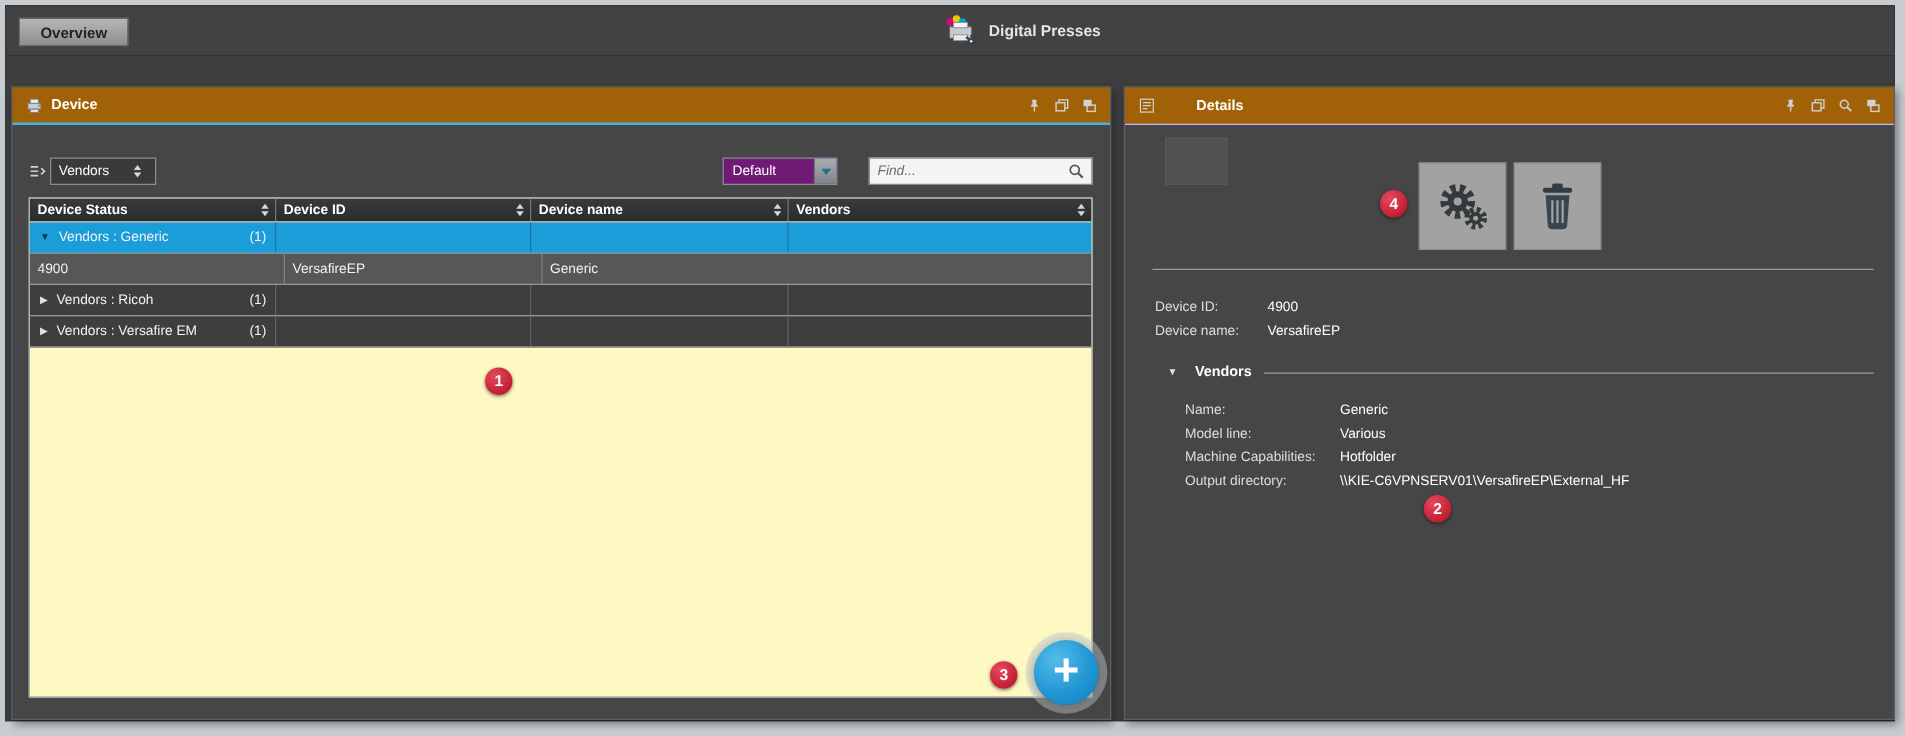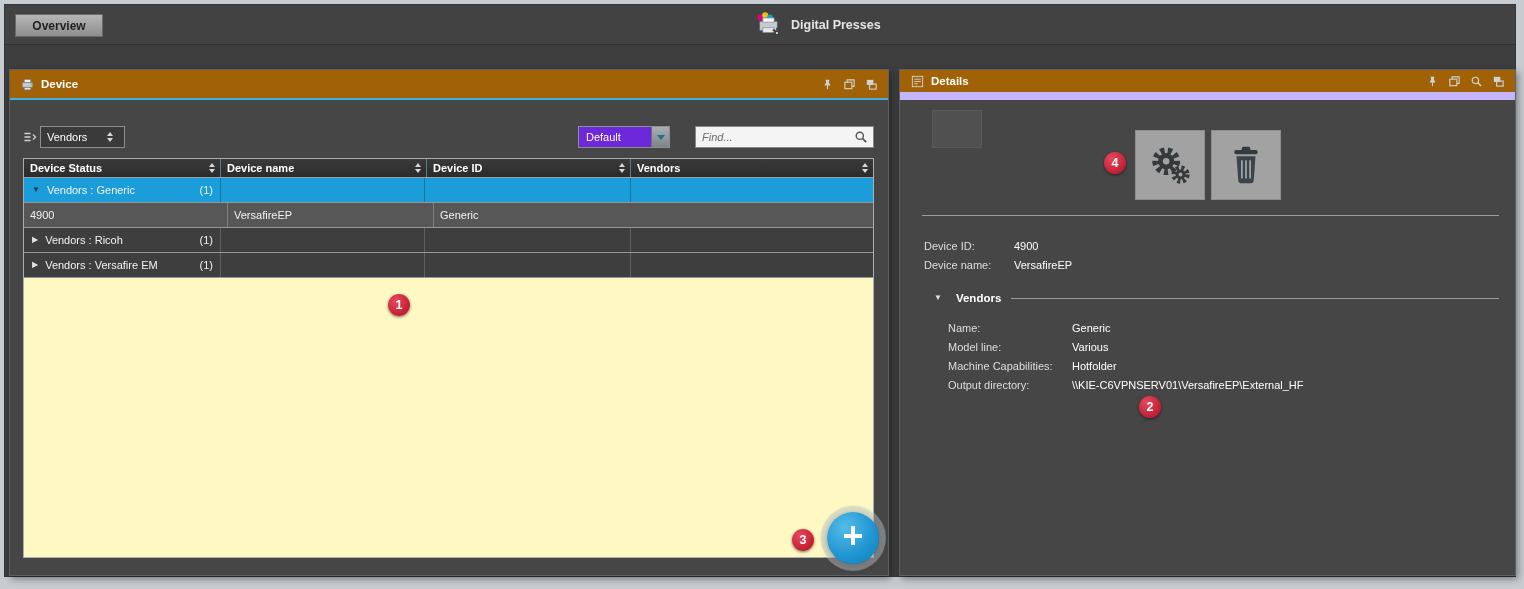--- a/index.html
+++ b/index.html
@@ -38,35 +38,35 @@
     background:#464646; border:1px solid #5d6165;
     box-shadow:2px 3px 7px rgba(0,0,0,0.4);
   }
   .panel-device { left:4px; width:880px; }
   .panel-details { left:894px; width:617px; }
   .phead {
     height:30px; background:#a16207;
     display:flex; align-items:center; padding:0 10px;
   }
   .phead-device { border-bottom:2px solid #41b1e1; }
-  .phead-details { border-bottom:8px solid #c4b5fd; }
+  .phead-details { border-bottom:1px solid #c4b5fd;gap:26px; }
   .ph-title { color:#fff; font-size:11.5px; font-weight:bold; margin-left:6px; }
   .ph-icons { margin-left:auto; display:flex; gap:9px; align-items:center; }
   .ph-icons span { cursor:pointer; display:flex; }
   
   .groupby-icon { position:absolute; left:12px; top:59px; }
   .vendors-sel {
     position:absolute; left:30px; top:56px; width:85px; height:22px;
     background:#3a3a3a; border:1px solid #8a8f93;
     display:flex; align-items:center; padding:0 6px;
     color:#fff; font-size:11px; cursor:pointer;
   }
   .preset-sel {
     position:absolute; left:568px; top:56px; width:92px; height:22px;
-    background:#6d28d9; border:1px solid #8a8f93;
+    background:#701a75; border:1px solid #8a8f93;
     display:flex; align-items:center; padding:0 7px;
     color:#fff; font-size:11px; cursor:pointer;
   }
   .dd-btn {
     position:absolute; right:0; top:0; width:18px; height:20px;
     background:linear-gradient(#a9aeb2,#7f8488);
     border-left:1px solid #6a6f73;
     display:flex; align-items:center; justify-content:center; cursor:pointer;
   }
   .tri-down { width:0; height:0; border-left:4px solid transparent; border-right:4px solid transparent; border-top:5px solid #1f6f8f; }
@@ -253,29 +253,29 @@
 
     <div class="tbl">
       <div class="thead">
         <div class="th c1">
           <span>Device Status</span>
           <span class="sort">
               <i class="up"></i>
               <i class="down"></i>
             </span>
         </div>
-        <div class="th c3">
-          <span>Device name</span>
+        <div class="th c2">
+          <span>Device ID</span>
           <span class="sort">
               <i class="up"></i>
               <i class="down"></i>
             </span>
         </div>
-        <div class="th c2">
-          <span>Device ID</span>
+        <div class="th c3">
+          <span>Device name</span>
           <span class="sort">
               <i class="up"></i>
               <i class="down"></i>
             </span>
         </div>
         <div class="th c4">
           <span>Vendors</span>
           <span class="sort">
               <i class="up"></i>
               <i class="down"></i>

